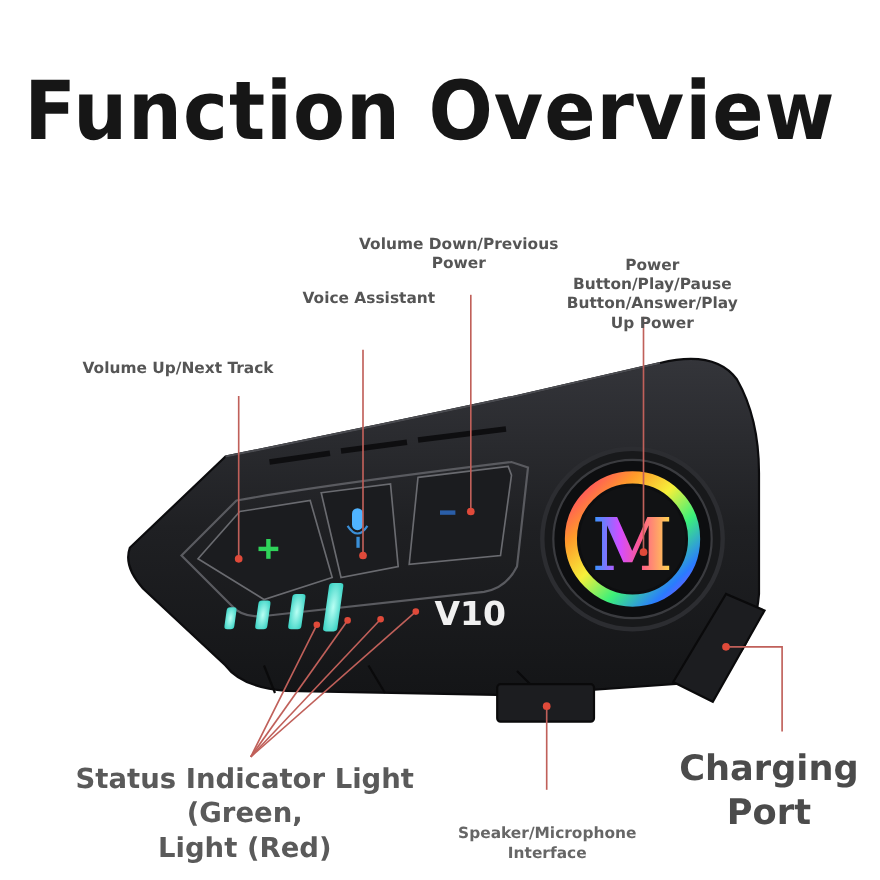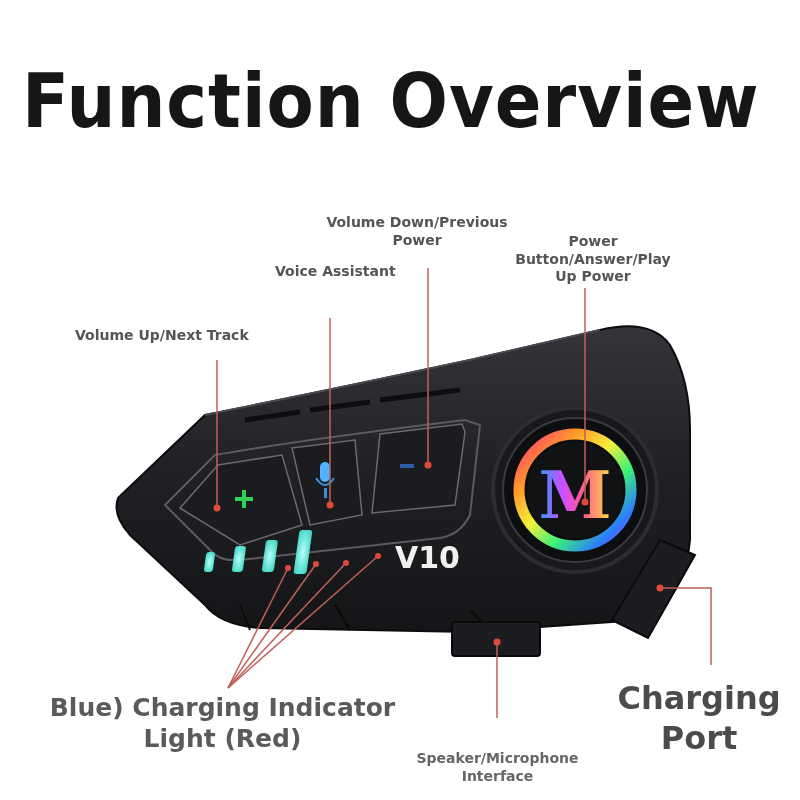--- a/index.html
+++ b/index.html
@@ -137,25 +137,26 @@
 </div>
 <div class="lbl sm" style="left:275px; top:263px;">
   <span>Voice Assistant</span>
 </div>
 <div class="lbl sm" style="left:322px; top:214px; width:190px;text-align:center;">
   <div>Volume Down/Previous</div>
   <div>Power</div>
 </div>
 <div class="lbl sm" style="left:504px; top:185px; width:178px;margin-top:48px;">
   <div>Power</div>
+  <div>Button/Play/Pause</div>
   <div>Button/Answer/Play</div>
   <div>Up Power</div>
 </div>
 <div class="lbl lg" style="left:20px; top:692px; width:405px;">
-  <div>Blue) Charging Indicator</div>
+  <div>Status Indicator Light (Green,</div>
   <div>Light (Red)</div>
 </div>
 <div class="lbl sm" style="left:405px; top:750px; width:185px; font-weight:bold; color:#666;">
   <div>Speaker/Microphone</div>
   <div>Interface</div>
 </div>
 <div class="lbl xl" style="left:598px; top:678px;">
   <span>Charging Port</span>
 </div>
 

